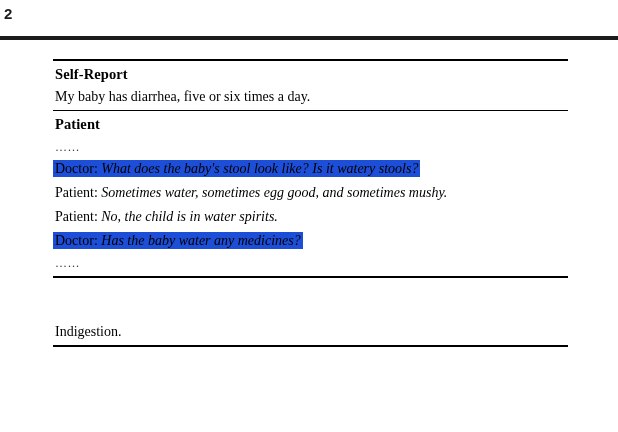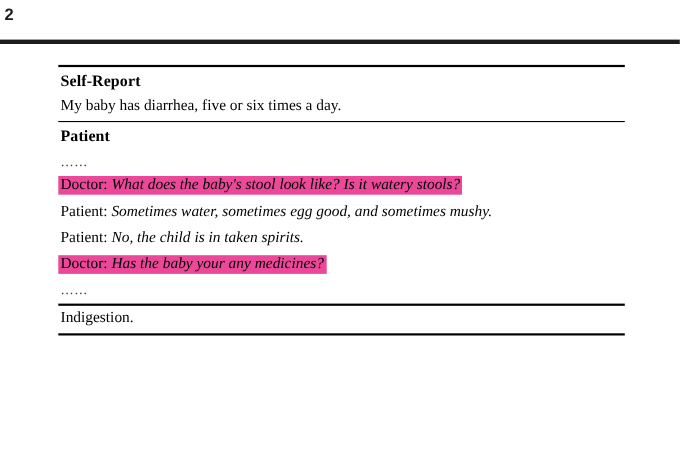--- a/index.html
+++ b/index.html
@@ -71,20 +71,21 @@
   .value-italic {
     font-size: 14px;
     line-height: 16px;
     padding: 4px 0 5px 2px;
   }
 
   .value-roman {
     font-size: 14px;
     line-height: 16px;
     padding: 4px 0 5px 2px;
+    margin-top: 42px;
   }
 
   
   .dialogue-body {
     padding: 2px 0 3px 0;
   }
   .dots {
     font-size: 12px;
     line-height: 13px;
     letter-spacing: 0.5px;
@@ -95,21 +96,21 @@
     font-size: 14px;
     line-height: 16px;
     padding: 4px 0 4px 0;
     white-space: nowrap;
   }
   .turn .bubble {
     display: inline;
     padding: 1px 2px 1px 2px;
   }
   .turn.doctor .bubble {
-    background: #ec4899;
+    background: #1d4ed8;
   }
   .speaker {
     font-style: normal;
   }
   .utterance {
     font-style: italic;
   }
 </style>
 </head>
 <body>
@@ -136,25 +137,25 @@
     <div class="turn doctor">
       <span class="bubble"><span class="speaker">Doctor</span><span class="speaker">:</span> <span class="utterance">What does the baby's stool look like? Is it watery stools?</span></span>
     </div>
 
     <div class="turn patient">
       <span class="bubble"><span class="speaker">Patient</span><span class="speaker">:</span> <span class="utterance">Sometimes water, sometimes egg good, and sometimes mushy.</span></span>
     </div>
 
 
     <div class="turn patient">
-      <span class="bubble"><span class="speaker">Patient</span><span class="speaker">:</span> <span class="utterance">No, the child is in taken spirits.</span></span>
+      <span class="bubble"><span class="speaker">Patient</span><span class="speaker">:</span> <span class="utterance">No, the child is in water spirits.</span></span>
     </div>
 
     <div class="turn doctor">
-      <span class="bubble"><span class="speaker">Doctor</span><span class="speaker">:</span> <span class="utterance">Has the baby your any medicines?</span></span>
+      <span class="bubble"><span class="speaker">Doctor</span><span class="speaker">:</span> <span class="utterance">Has the baby water any medicines?</span></span>
     </div>
 
 
     <div class="dots">……</div>
 
   </div>
 
   <div class="rule-double"></div>
 
 

